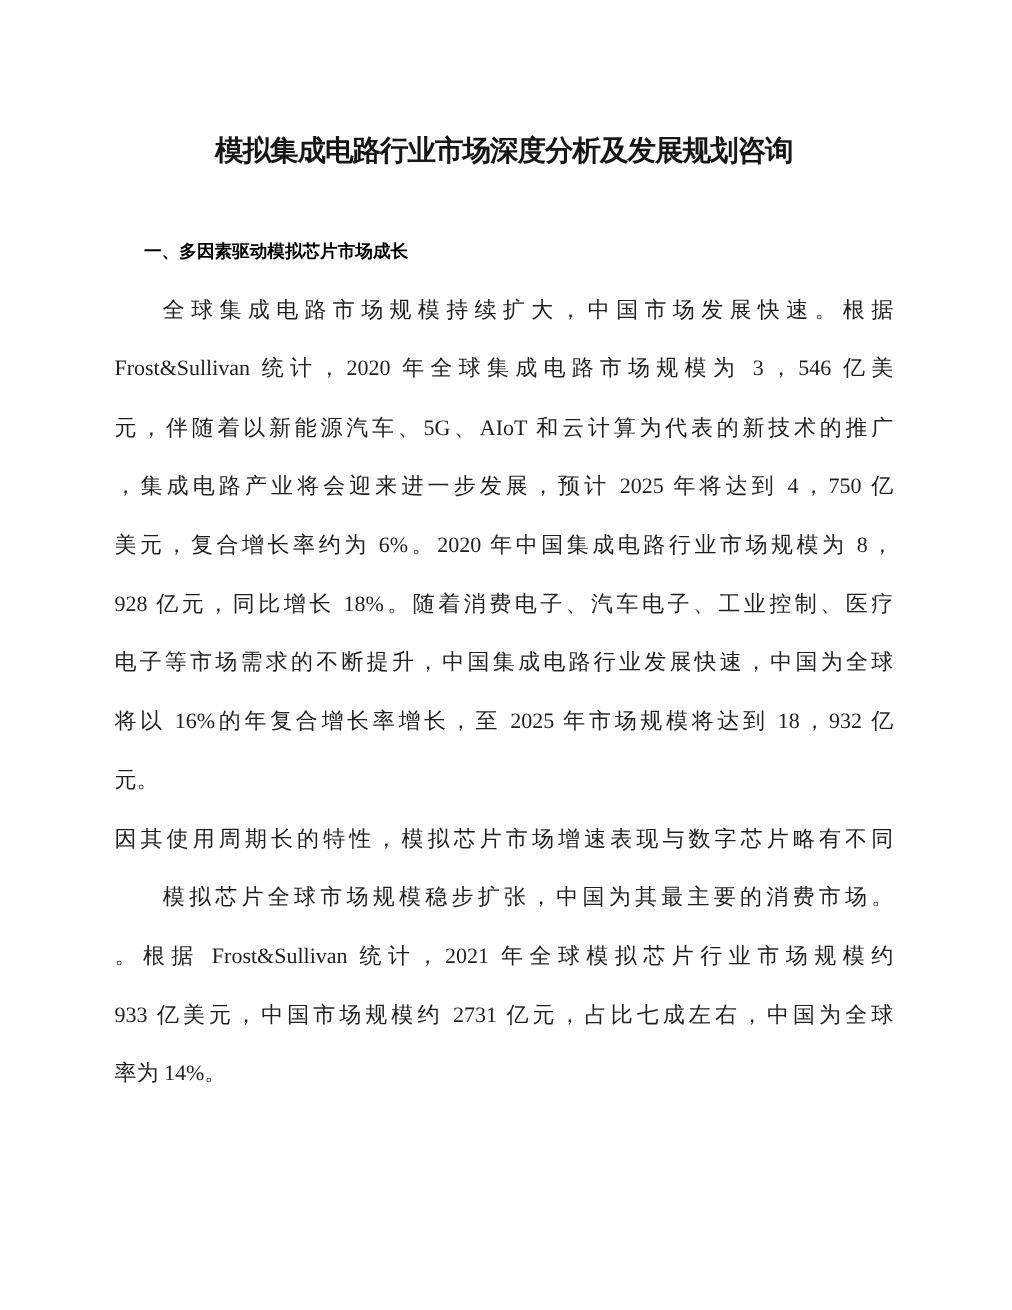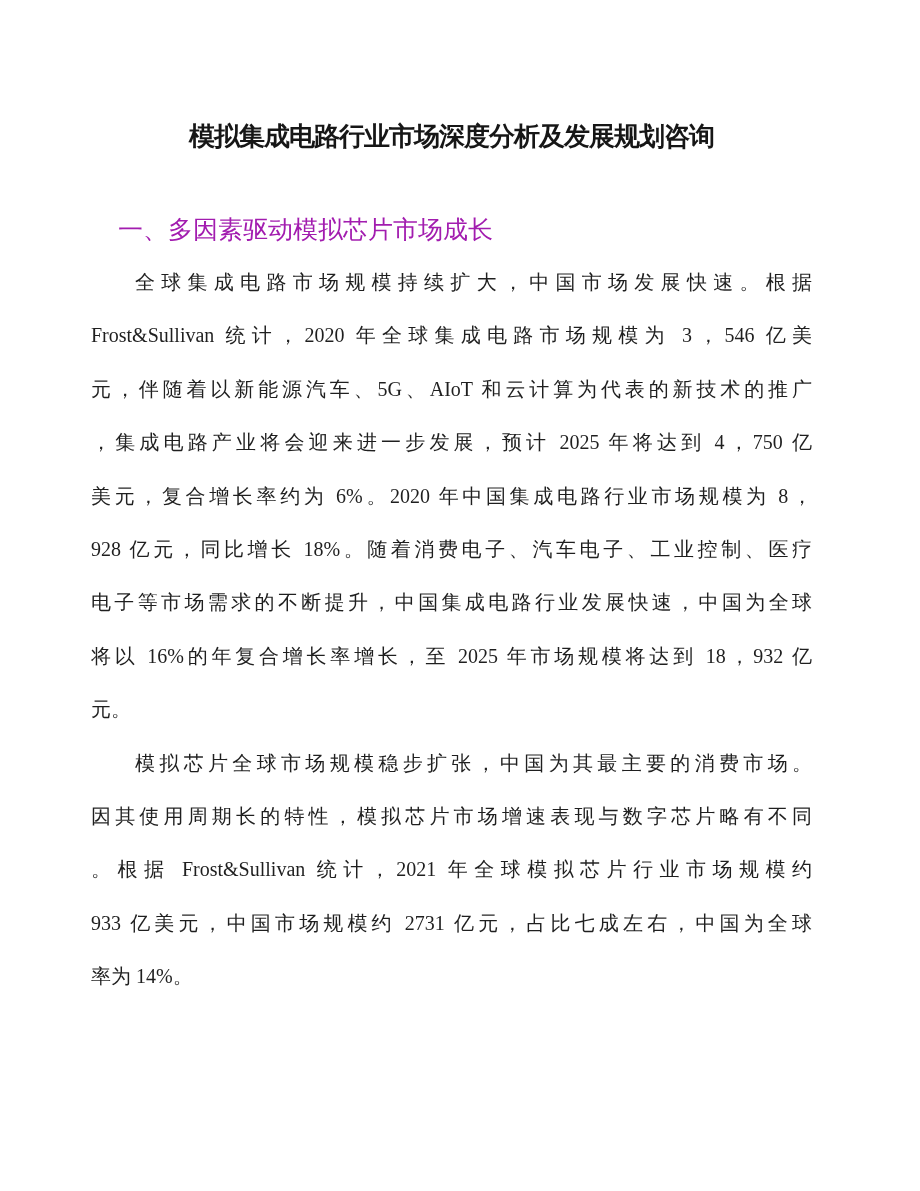--- a/index.html
+++ b/index.html
@@ -13,38 +13,39 @@
     width: 920px;
     height: 1191px;
     background: #ffffff;
     color: #1f1f1f;
     overflow: hidden;
     margin: 0 auto;
   }
   .content {
     padding-left: 91px;
     padding-right: 108px; 
+    margin-left: 13px;
   }
   .doc-title {
     margin-top: 117px;
     text-align: center;
     font-size: 26px;
     font-weight: 700;
     letter-spacing: -1px;
     line-height: 40px;
     color: #161616;
     white-space: nowrap;
   }
   .section-heading {
     margin-top: 53px;
     padding-left: 27px;
-    font-size: 25px;
-    font-weight: 400;
+    font-size: 16px;
+    font-weight: 700;
     line-height: 40px;
-    color: #a21caf;
+    color: #000000;
     white-space: nowrap;
   }
   .doc-body {
     margin-top: 6px;
   }
   .line {
     font-size: 20px;
     height: 53.4px;
     line-height: 53.4px;
     color: #1f1f1f;
@@ -74,21 +75,21 @@
       <div class="line indent">全球集成电路市场规模持续扩大，中国市场发展快速。根据</div>
       <div class="line">Frost&amp;Sullivan 统计，2020 年全球集成电路市场规模为 3，546 亿美</div>
       <div class="line">元，伴随着以新能源汽车、5G、AIoT 和云计算为代表的新技术的推广</div>
       <div class="line">，集成电路产业将会迎来进一步发展，预计 2025 年将达到 4，750 亿</div>
       <div class="line">美元，复合增长率约为 6%。2020 年中国集成电路行业市场规模为 8，</div>
       <div class="line">928 亿元，同比增长 18%。随着消费电子、汽车电子、工业控制、医疗</div>
       <div class="line">电子等市场需求的不断提升，中国集成电路行业发展快速，中国为全球</div>
       <div class="line">将以 16%的年复合增长率增长，至 2025 年市场规模将达到 18，932 亿</div>
       <div class="line para-end">元。</div>
 
+      <div class="line">因其使用周期长的特性，模拟芯片市场增速表现与数字芯片略有不同</div>
       <div class="line indent">模拟芯片全球市场规模稳步扩张，中国为其最主要的消费市场。</div>
-      <div class="line">因其使用周期长的特性，模拟芯片市场增速表现与数字芯片略有不同</div>
       <div class="line">。根据 Frost&amp;Sullivan 统计，2021 年全球模拟芯片行业市场规模约</div>
       <div class="line">933 亿美元，中国市场规模约 2731 亿元，占比七成左右，中国为全球</div>
       <div class="line para-end">率为 14%。</div>
     </div>
 
   </div>
 </div>
 
 </body></html>

